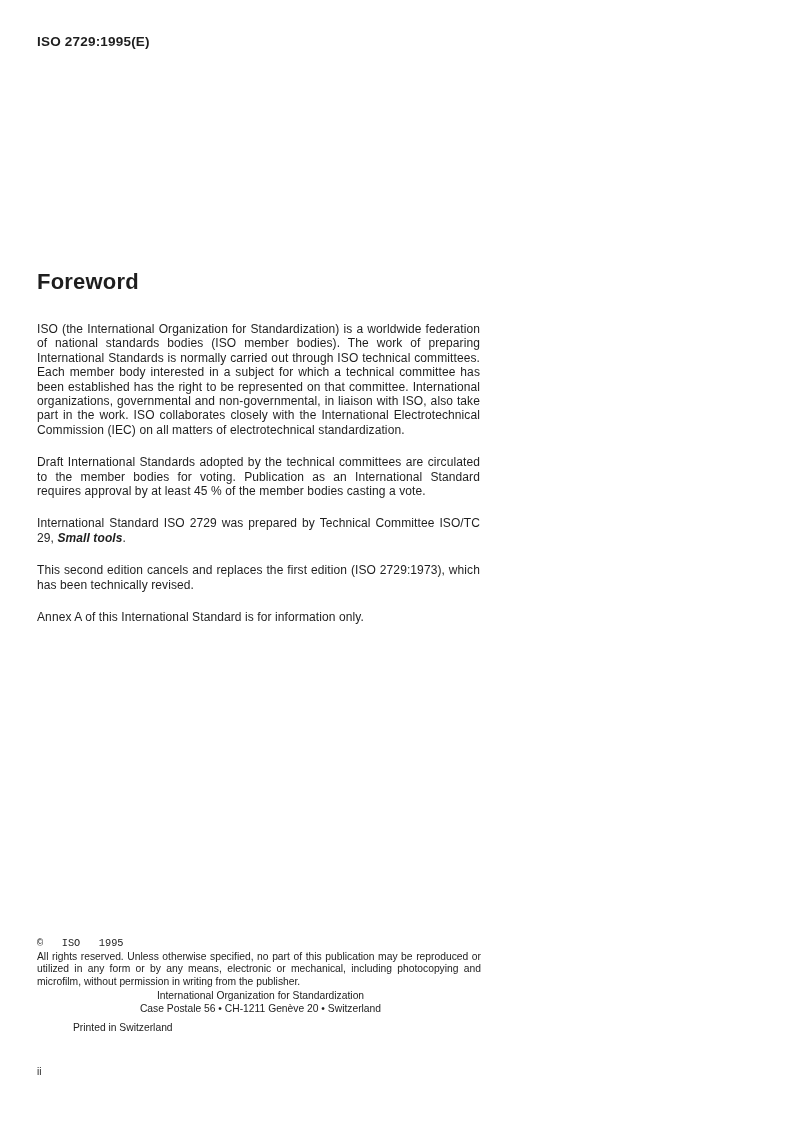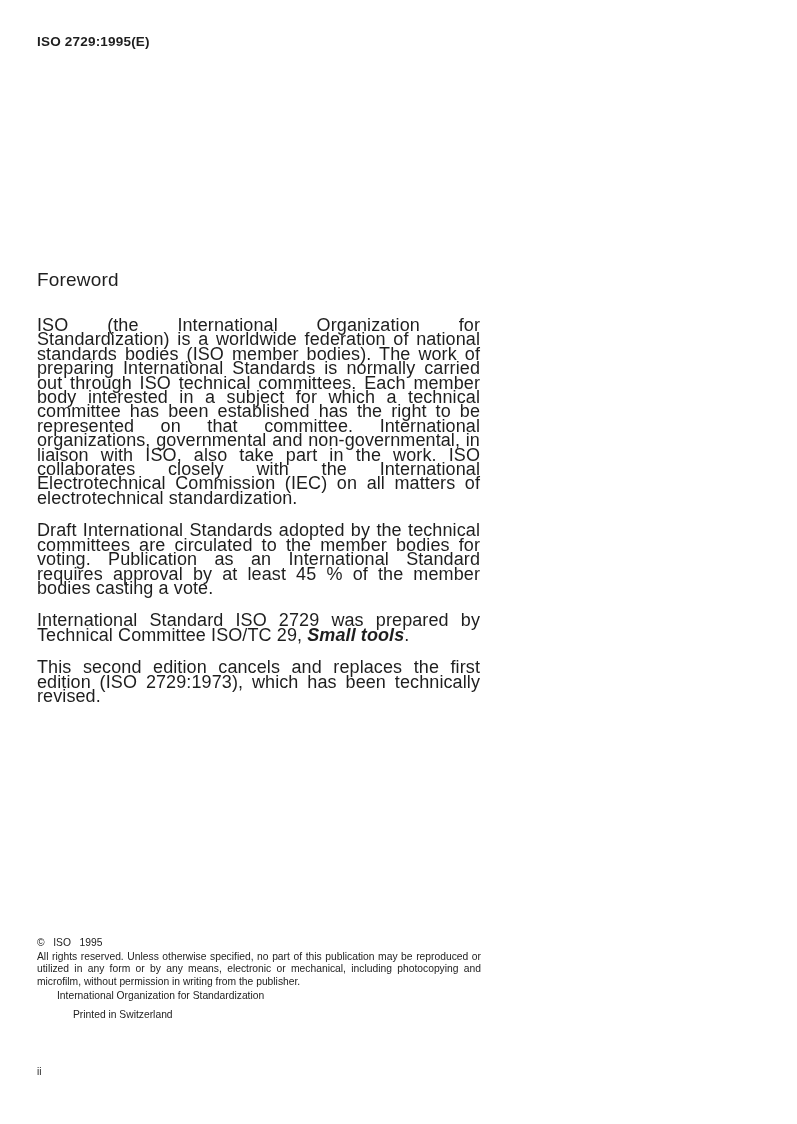--- a/index.html
+++ b/index.html
@@ -21,51 +21,52 @@
     font-weight: bold;
     letter-spacing: 0.2px;
   }
   .content {
     position: absolute;
     left: 37px;
     top: 269px;
     width: 443px;
   }
   .title {
-    font-size: 19px;
-    font-weight: normal;
+    font-size: 22px;
+    font-weight: bold;
     letter-spacing: 0.2px;
     margin-bottom: 27px;
   }
   .body-text {
-    font-size: 18px;
+    font-size: 12px;
     line-height: 14.4px;
     text-align: justify;
     margin-bottom: 18px;
     letter-spacing: 0.1px;
   }
   .body-text em { font-style: italic; font-weight: bold; }
   .footer {
     position: absolute;
     left: 37px;
     top: 937px;
     width: 444px;
     font-size: 10.3px;
     line-height: 12.6px;
     color: #222222;
   }
   .copyright {
     white-space: pre-wrap;
     margin-bottom: 1px;
+    font-family: Liberation Mono, monospace;
   }
   .rights {
     text-align: justify;
     margin-bottom: 2px;
   }
-  .publisher-block { margin-left: 20px; }
+  .publisher-block { margin-left: 3px; text-align: center; }
   .printed { margin-top: 6px; padding-left: 36px; }
   .page-num {
     position: absolute;
     left: 37px;
     top: 1066px;
     font-size: 10px;
   }
 </style>
 </head>
 <body>
@@ -78,26 +79,28 @@
     <h1 class="title">Foreword</h1>
 
     <p class="body-text">ISO (the International Organization for Standardization) is a worldwide federation of national standards bodies (ISO member bodies). The work of preparing International Standards is normally carried out through ISO technical committees. Each member body interested in a subject for which a technical committee has been established has the right to be represented on that committee. International organizations, governmental and non-governmental, in liaison with ISO, also take part in the work. ISO collaborates closely with the International Electrotechnical Commission (IEC) on all matters of electrotechnical standardization.</p>
 
     <p class="body-text">Draft International Standards adopted by the technical committees are circulated to the member bodies for voting. Publication as an International Standard requires approval by at least 45 % of the member bodies casting a vote.</p>
 
     <p class="body-text"><span>International Standard ISO 2729 was prepared by Technical Committee ISO/TC 29, </span><em>Small tools</em><span>.</span></p>
 
     <p class="body-text">This second edition cancels and replaces the first edition (ISO 2729:1973), which has been technically revised.</p>
 
+    <p class="body-text">Annex A of this International Standard is for information only.</p>
   </div>
 
   <div class="footer">
     <div class="copyright">©   ISO   1995</div>
     <div class="rights">All rights reserved. Unless otherwise specified, no part of this publication may be reproduced or utilized in any form or by any means, electronic or mechanical, including photocopying and microfilm, without permission in writing from the publisher.</div>
     <div class="publisher-block">
       <div>International Organization for Standardization</div>
+      <div>Case Postale 56 • CH-1211 Genève 20 • Switzerland</div>
     </div>
     <div class="printed">Printed in Switzerland</div>
   </div>
 
   <div class="page-num">ii</div>
 
 </div>
 
 </body></html>

